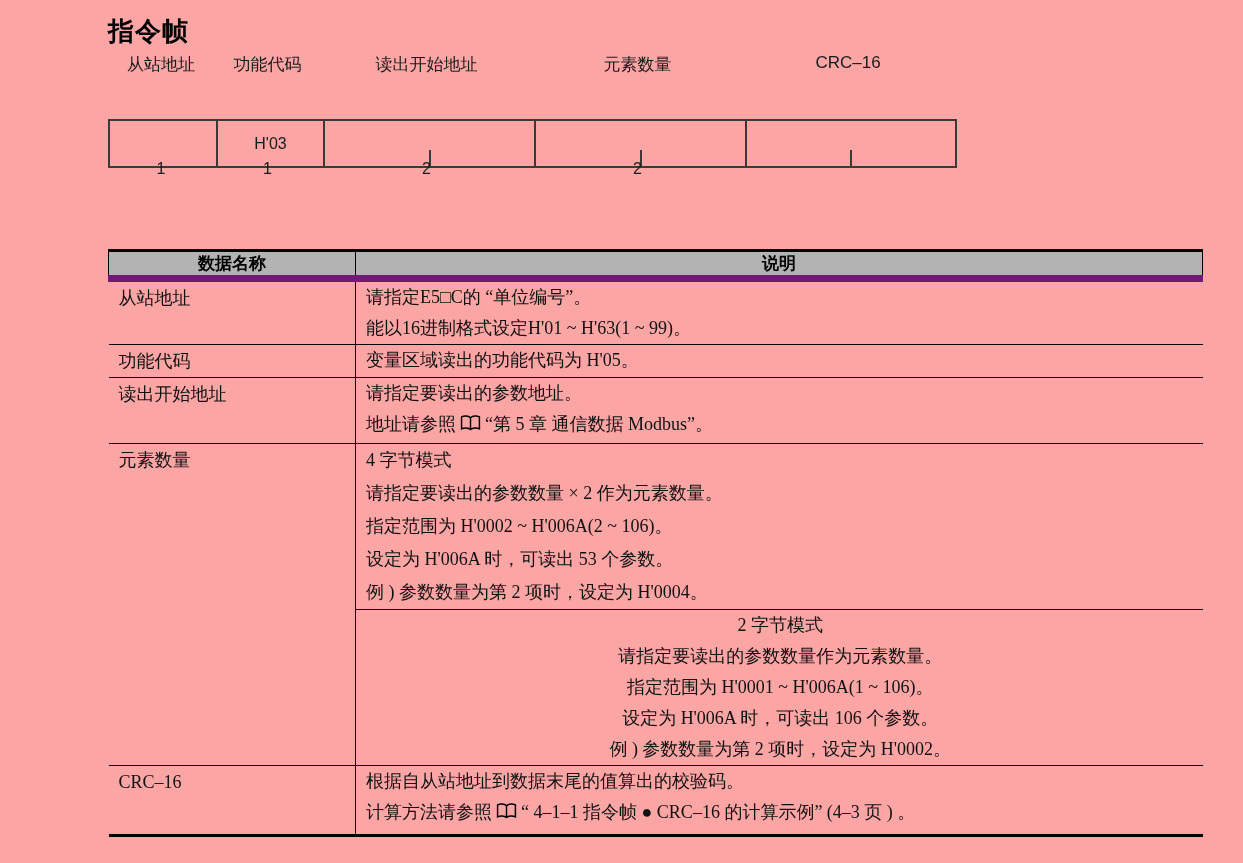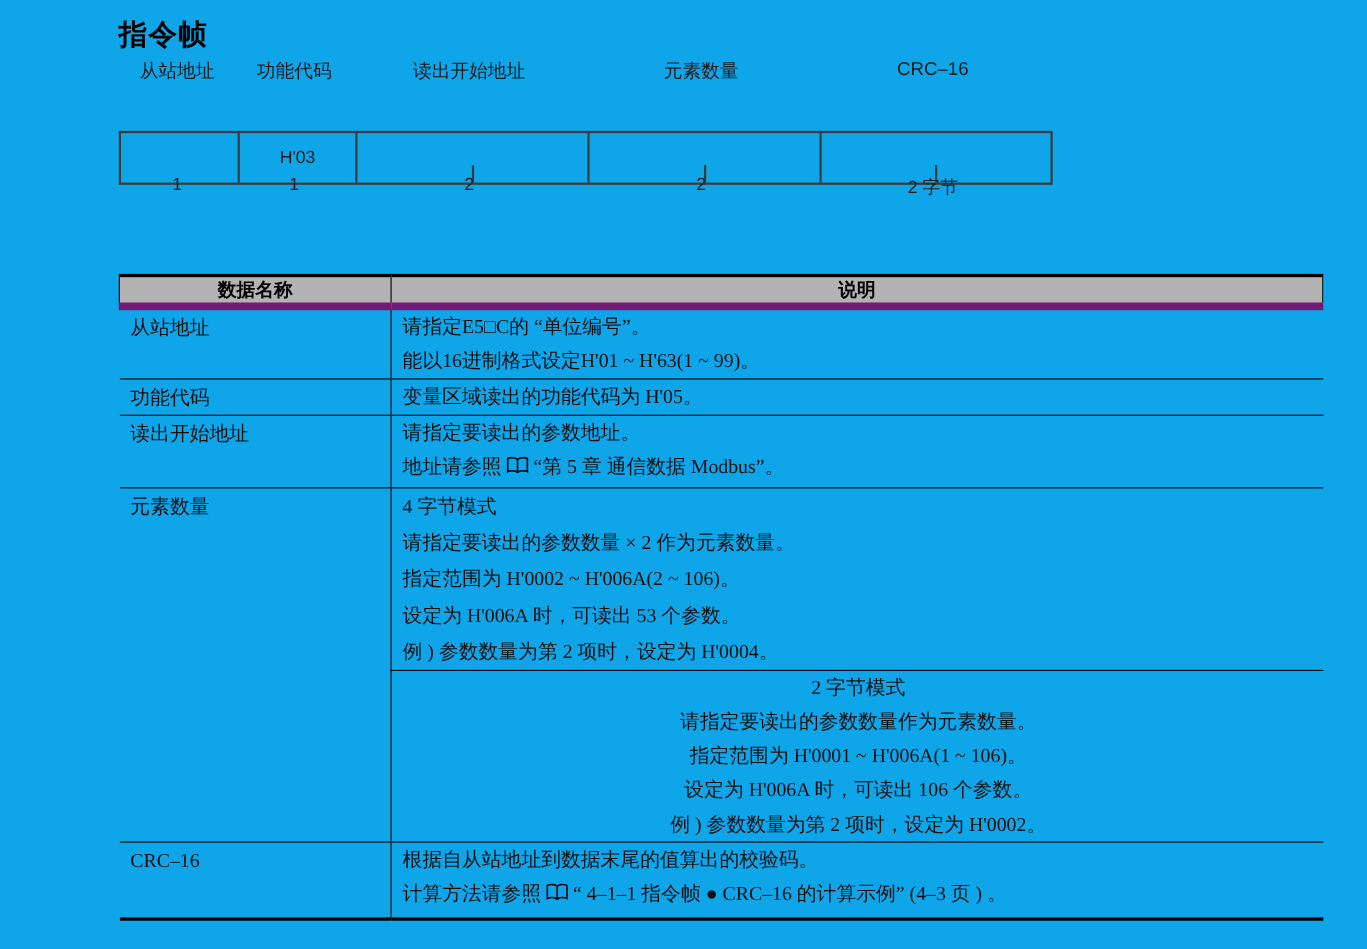--- a/index.html
+++ b/index.html
@@ -1,18 +1,18 @@
 <!DOCTYPE html>
 <html><head>
 <meta charset="utf-8">
 <style>
   * { margin:0; padding:0; box-sizing:border-box; }
   html,body { background:#ffffff; }
   .page {
-    position:relative; width:1243px; height:863px; background:#0ea5e9;
+    position:relative; width:1243px; height:863px; background:#fca5a5;
     overflow:hidden; color:#111;
     font-family:"Liberation Serif","DejaVu Serif",serif;
   }
   
   .title {
     position:absolute; left:108px; top:14px;
     font-family:"Liberation Sans","DejaVu Sans",sans-serif;
     font-size:26px; font-weight:bold; color:#000; letter-spacing:1px;
   }
   
@@ -99,21 +99,20 @@
       <div class="dcell w5">
         <span class="tick"></span>
       </div>
     </div>
 
     <div class="diagram-row bytes-row">
       <div class="dcol w1">1</div>
       <div class="dcol w2">1</div>
       <div class="dcol w3">2</div>
       <div class="dcol w4">2</div>
-      <div class="dcol w5">2 字节</div>
     </div>
   </div>
 
   <table class="spec">
     <colgroup>
         <col style="width:247px">
         <col style="width:847px">
       </colgroup>
     <thead>
       <tr>

